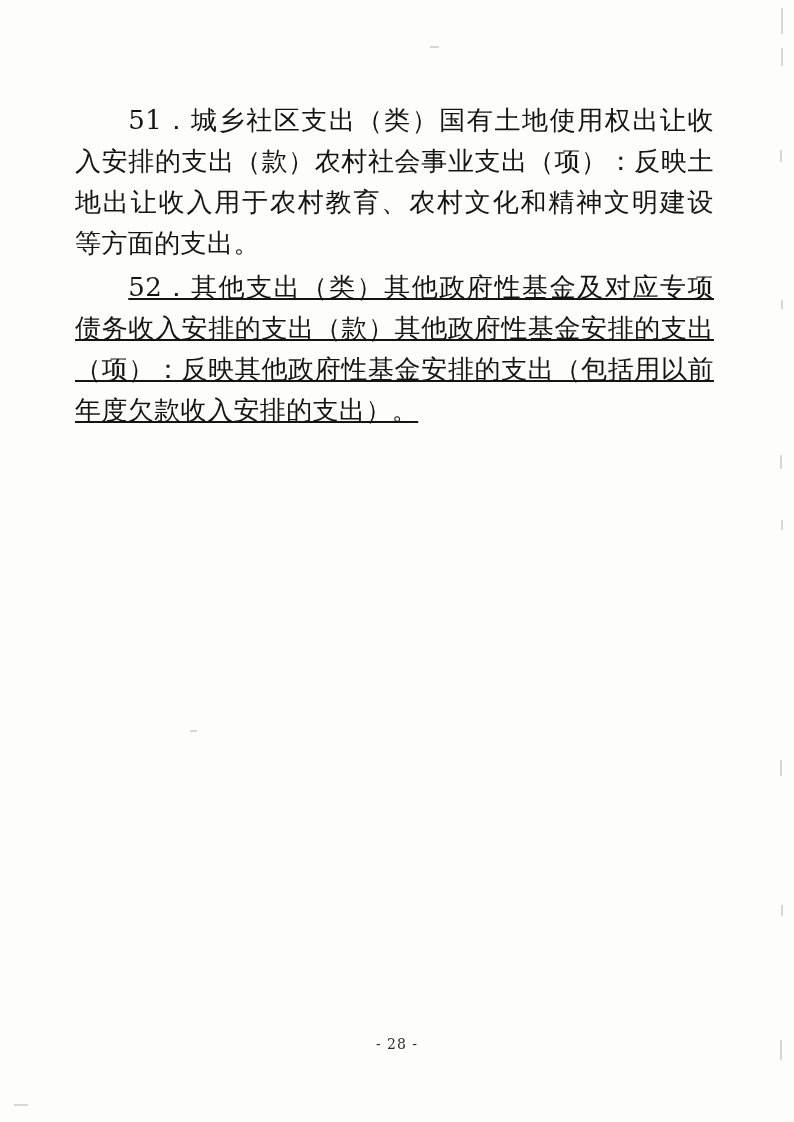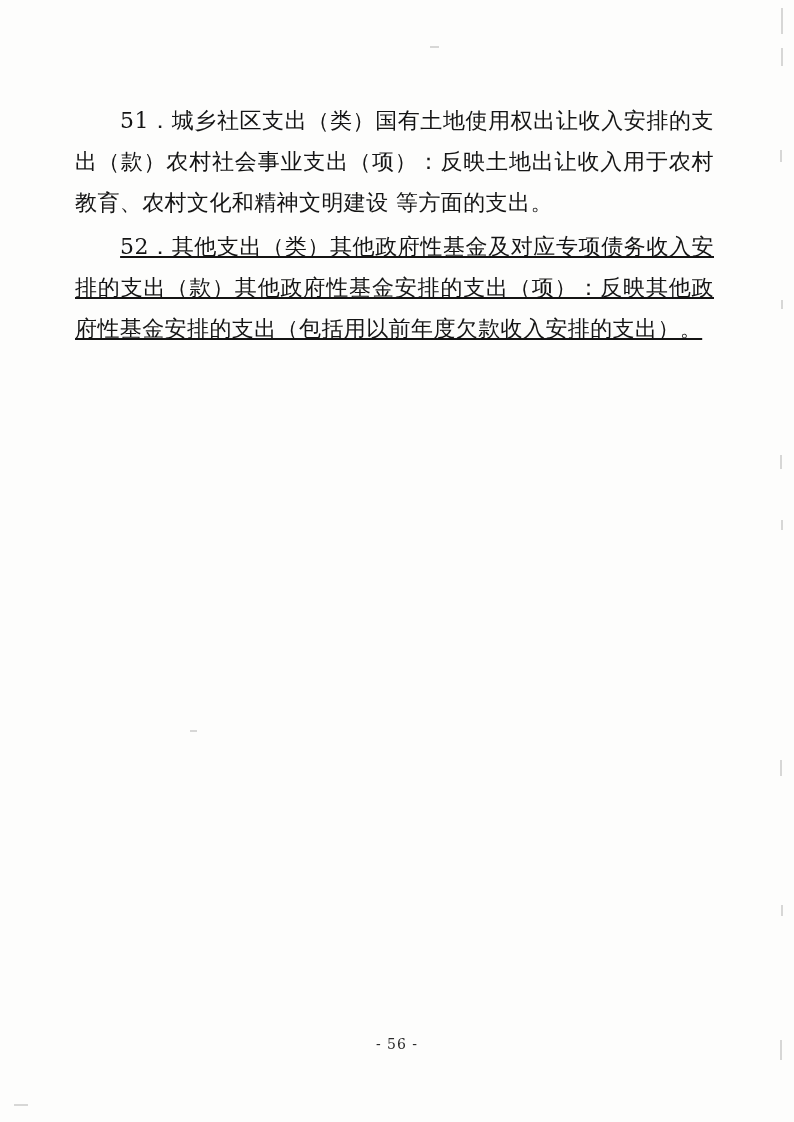--- a/index.html
+++ b/index.html
@@ -26,21 +26,21 @@
   }
 
   .content {
     position: absolute;
     left: 75px;
     top: 100px;
     width: 655px;
   }
 
   .para {
-    font-size: 22px;
+    font-size: 26px;
     line-height: 41px;
     text-align: justify;
     text-justify: inter-ideograph;
     letter-spacing: 0.4px;
     color: #141414;
     margin: 0 16px 2px 0;
     text-indent: 2.05em;
     font-family: "DejaVu Serif", "Liberation Serif", serif;
   }
 
@@ -96,15 +96,15 @@
   <div class="speckle s9"></div>
   <div class="speckle s10"></div>
   <div class="speckle s11"></div>
   <div class="speckle s12"></div>
 
   <div class="content">
     <p class="para first">51．城乡社区支出（类）国有土地使用权出让收入安排的支出（款）农村社会事业支出（项）：反映土地出让收入用于农村教育、农村文化和精神文明建设 等方面的支出。</p>
     <p class="para second">52．其他支出（类）其他政府性基金及对应专项债务收入安排的支出（款）其他政府性基金安排的支出（项）：反映其他政府性基金安排的支出（包括用以前年度欠款收入安排的支出）。</p>
   </div>
 
-  <div class="footer">- 56 -</div>
+  <div class="footer">- 28 -</div>
 
 </div>
 
 </body></html>

